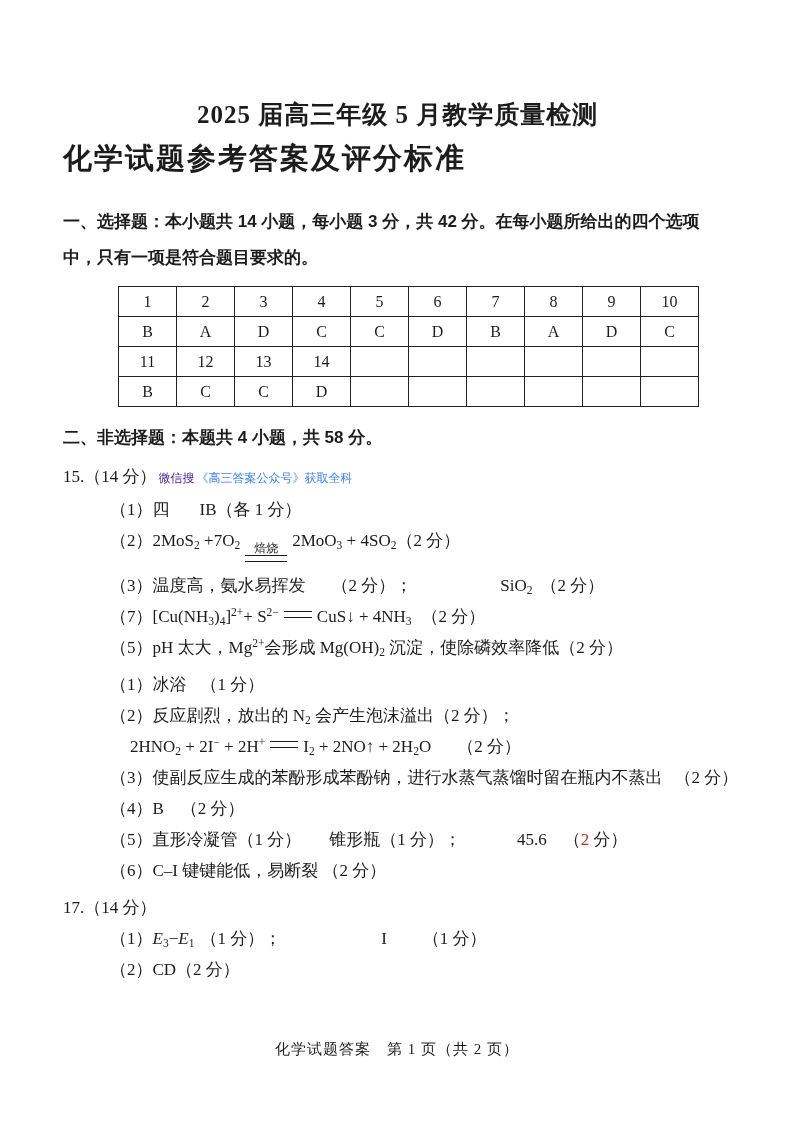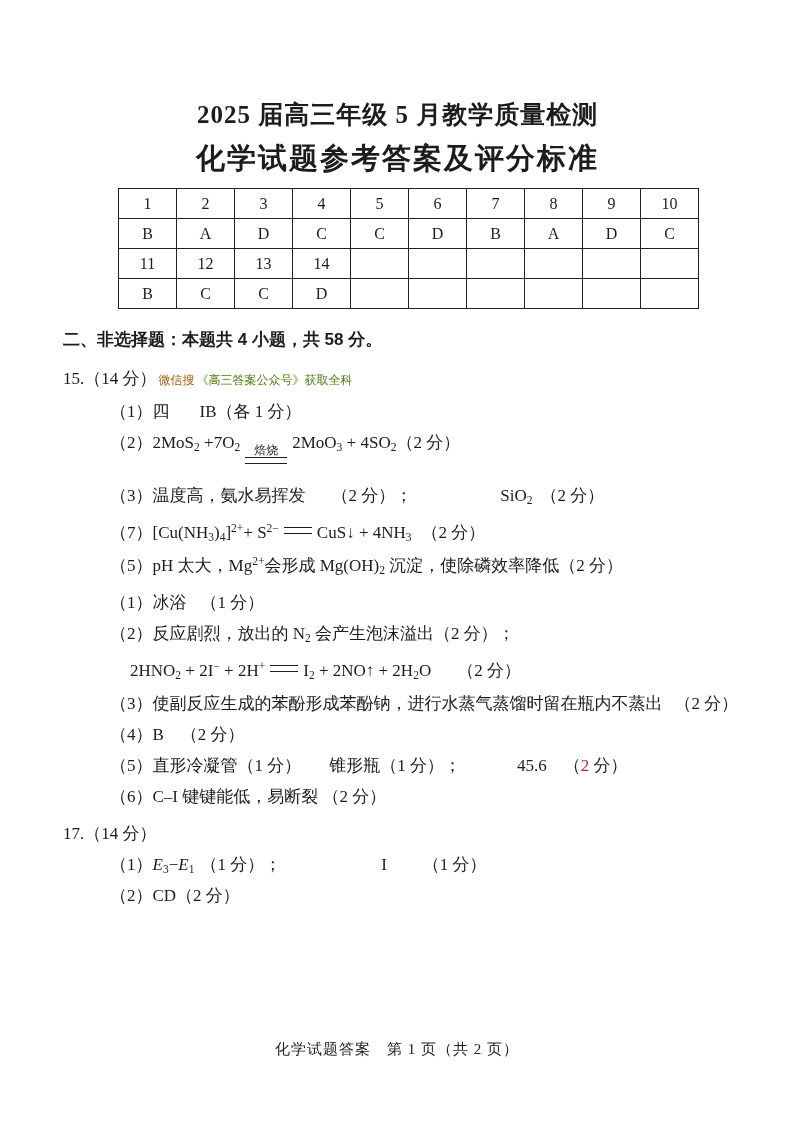--- a/index.html
+++ b/index.html
@@ -18,21 +18,21 @@
     margin:0;
     text-align:center;
     font-size:25px;
     font-weight:700;
     line-height:34px;
     font-family:"Liberation Serif","DejaVu Serif",serif;
     letter-spacing:1px;
   }
   .title2{
     margin:6px 0 0 0;
-    text-align:center;
+    text-align:left;
     font-size:29px;
     font-weight:700;
     line-height:40px;
     font-family:"Liberation Sans","DejaVu Sans",sans-serif;
     letter-spacing:2px;
   }
   .sec-header{
     margin:26px 0 0 0;
     font-family:"Liberation Sans","DejaVu Sans",sans-serif;
     font-weight:700;
@@ -65,23 +65,23 @@
   }
   .aline.ind1{margin-left:47px;}
   .aline.ind2{margin-left:67px;}
   .aline sub,.aline sup{font-size:11.5px;line-height:0;}
   .aline sub{vertical-align:-3px;}
   .aline sup{vertical-align:6px;}
   .gap{display:inline-block;}
   .it{font-style:italic;}
   .red{color:#a8332e;}
   .watermark{font-size:12px;margin-left:2px;letter-spacing:0;}
-  .wm-orange{color:#a16207;}
-  .wm-dark{color:#4d7c0f;}
-  .eqw{display:inline-flex;flex-direction:column;align-items:center;margin:16px 5px;}
+  .wm-orange{color:#4c1d95;}
+  .wm-dark{color:#3b82f6;}
+  .eqw{display:inline-flex;flex-direction:column;align-items:center;margin:8px 5px;}
   .eqw .eql{font-size:12px;line-height:14px;display:block;}
   .eqw .eqln{display:block;height:5px;border-top:1.5px solid #1c1c1c;border-bottom:1.5px solid #1c1c1c;}
   .eqw.lbl{vertical-align:-6px;}
   .eqw.lbl .eqln{width:42px;}
   .eqw.plain{vertical-align:4px;}
   .eqw.plain .eqln{width:28px;}
   .footer{
     position:absolute;
     left:0;right:0;
     top:1040px;
@@ -91,20 +91,21 @@
   }
 </style>
 </head>
 <body>
 
 <div class="page">
 
   <h1 class="title1">2025 届高三年级 5 月教学质量检测</h1>
   <h2 class="title2">化学试题参考答案及评分标准</h2>
 
+  <p class="sec-header">一、选择题：本小题共 14 小题，每小题 3 分，共 42 分。在每小题所给出的四个选项中，只有一项是符合题目要求的。</p>
 
   <table class="anskey">
     <tbody id="answer-table-body">
         <tr>
           <td>1</td>
           <td>2</td>
           <td>3</td>
           <td>4</td>
           <td>5</td>
           <td>6</td>

